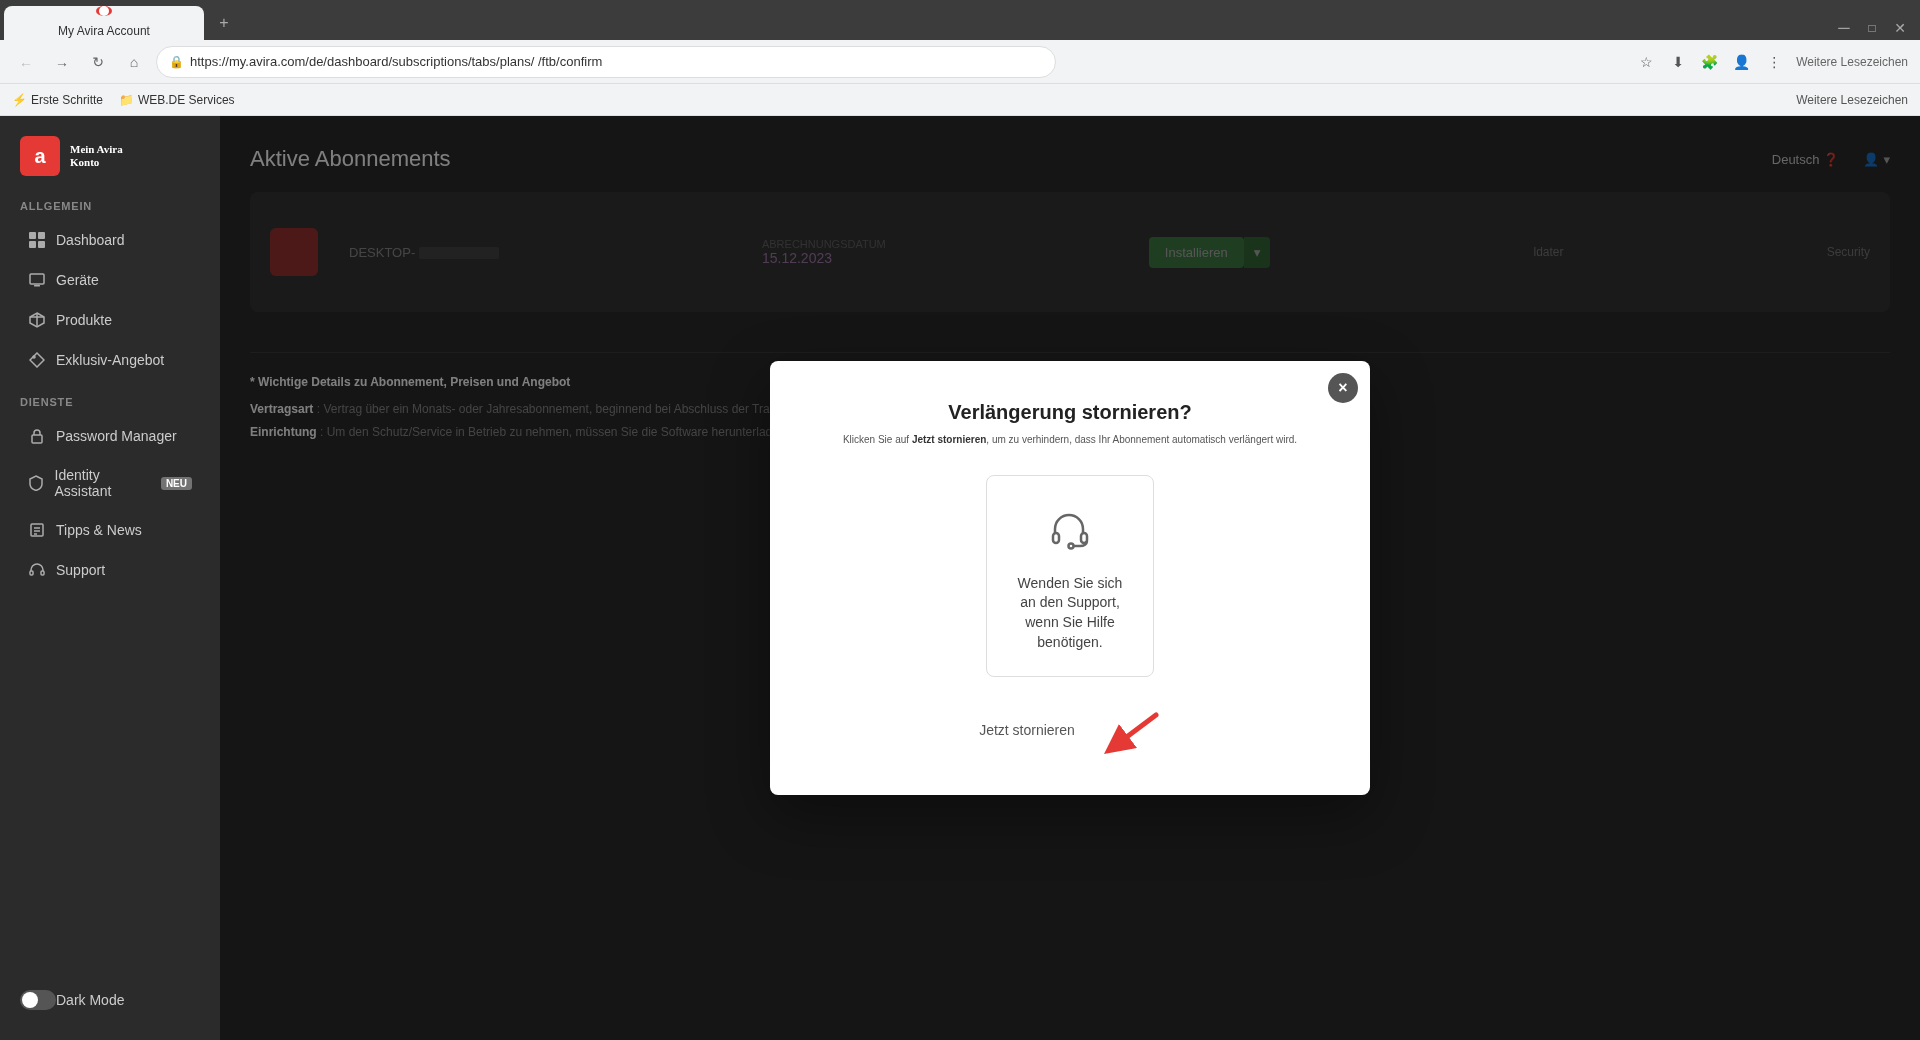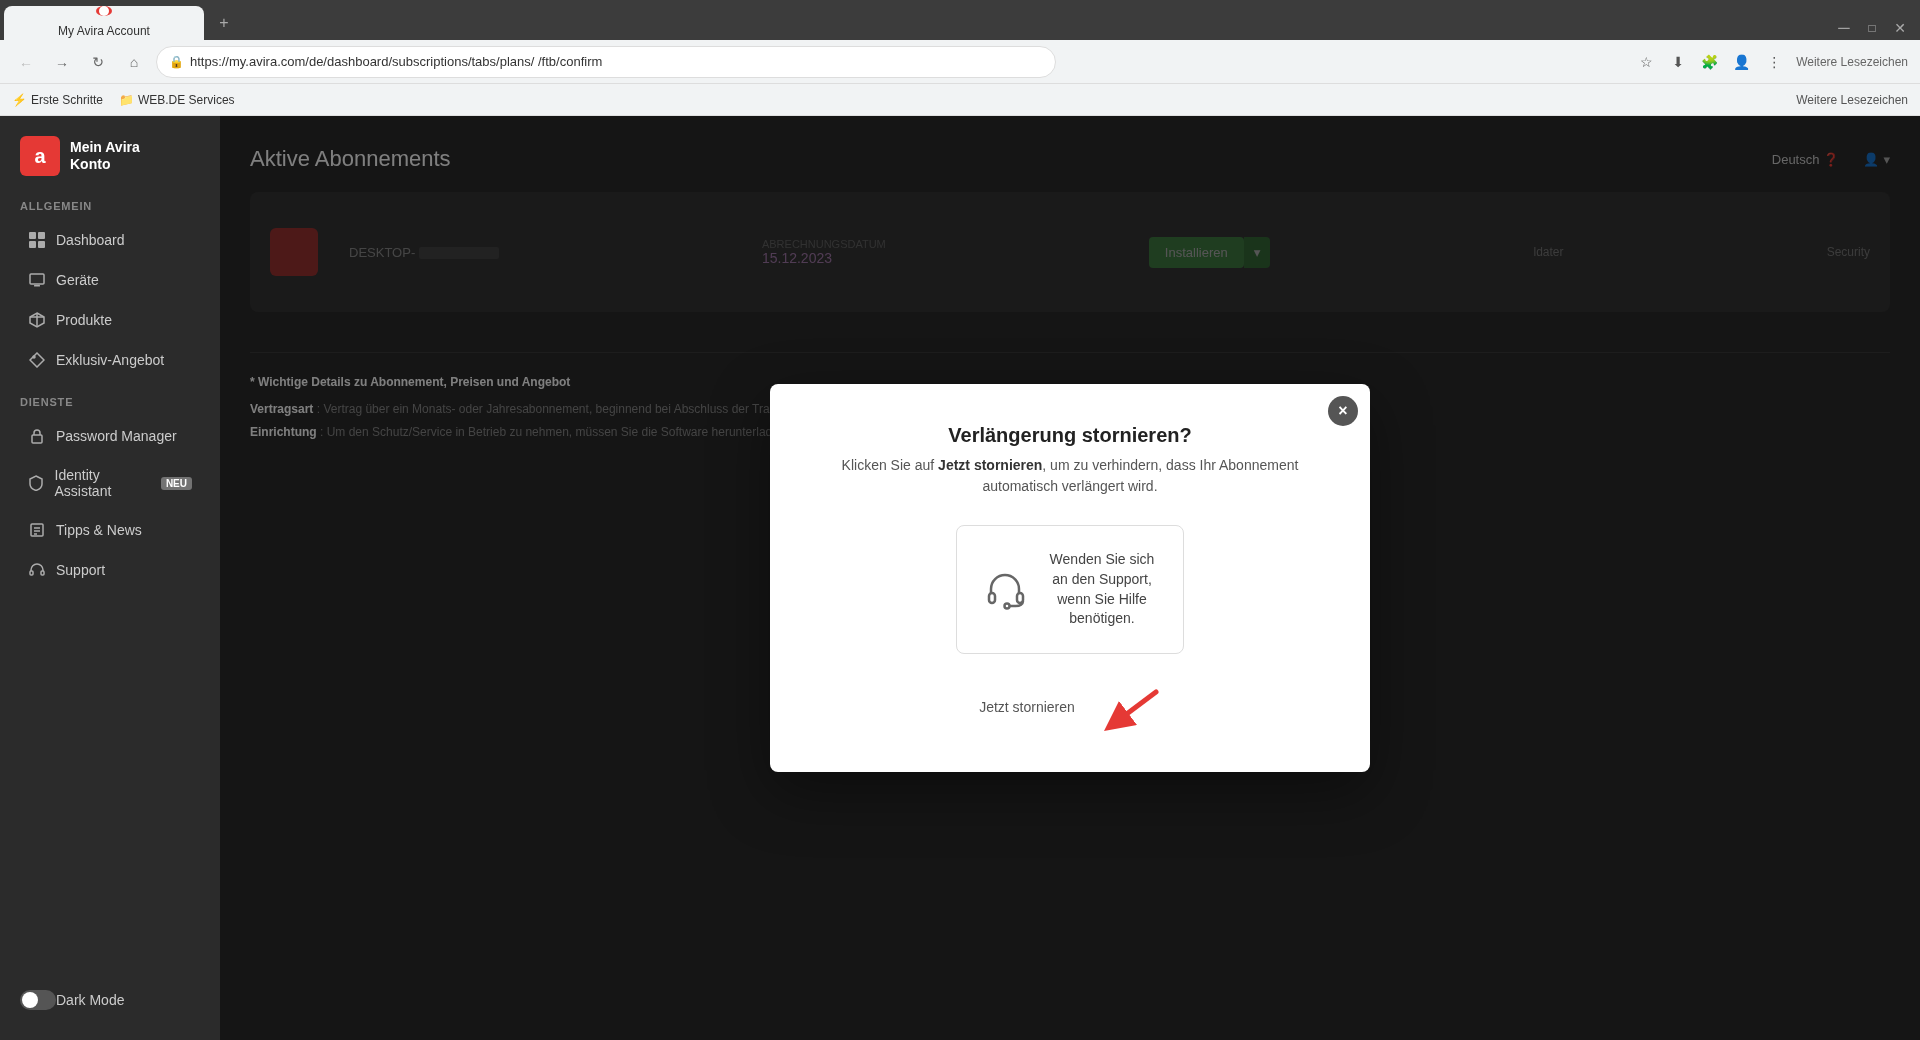--- a/index.html
+++ b/index.html
@@ -24,21 +24,21 @@
     .toolbar-icon-btn { width: 28px; height: 28px; border-radius: 50%; display: flex; align-items: center; justify-content: center; cursor: pointer; color: #555; font-size: 14px; }
 
     
     .app-body { flex: 1; display: flex; overflow: hidden; background: #2b2b2b; position: relative; }
 
     
     .sidebar { width: 220px; background: #2b2b2b; display: flex; flex-direction: column; padding: 20px 0; flex-shrink: 0; }
     .sidebar-logo { display: flex; align-items: center; gap: 10px; padding: 0 20px 24px 20px; }
     .avira-logo { width: 40px; height: 40px; background: #e53935; border-radius: 6px; display: flex; align-items: center; justify-content: center; }
     .avira-logo-text { color: white; font-size: 20px; font-weight: bold; }
-    .sidebar-title { color: white; font-size: 14px; font-weight: 600; line-height: 1.2; }
+    .sidebar-title { color: white; font-size: 11px; font-weight: 600; line-height: 1.2; font-family: Liberation Serif, serif; }
     .sidebar-section-label { color: #888; font-size: 11px; font-weight: 600; letter-spacing: 0.8px; text-transform: uppercase; padding: 0 20px 8px 20px; }
     .sidebar-item { display: flex; align-items: center; gap: 10px; padding: 10px 20px; cursor: pointer; color: #ccc; font-size: 14px; border-radius: 6px; margin: 1px 8px; }
     .sidebar-icon { width: 18px; height: 18px; display: flex; align-items: center; justify-content: center; opacity: 0.8; }
     .sidebar-divider { height: 16px; }
     .dark-mode-toggle { display: flex; align-items: center; padding: 10px 20px; margin-top: auto; color: #ccc; font-size: 14px; }
     .toggle-switch { width: 36px; height: 20px; background: #555; border-radius: 10px; position: relative; cursor: pointer; }
     .toggle-knob { width: 16px; height: 16px; background: white; border-radius: 50%; position: absolute; top: 2px; left: 2px; }
 
     
     .main-content { flex: 1; overflow-y: auto; padding: 30px; background: #2b2b2b; position: relative; }
@@ -61,23 +61,23 @@
     .footer-link { color: #4a9eda; text-decoration: none; }
 
     
     .new-badge { background: #737373; color: white; font-size: 10px; font-weight: 600; padding: 1px 5px; border-radius: 3px; text-transform: uppercase; }
 
     
     .modal-overlay { position: absolute; top: 0; left: 0; right: 0; bottom: 0; background: rgba(0,0,0,0.5); display: flex; align-items: center; justify-content: center; z-index: 100; }
     .modal { background: white; border-radius: 8px; width: 600px; padding: 40px; position: relative; box-shadow: 0 20px 60px rgba(0,0,0,0.4); }
     .modal-close { position: absolute; top: 12px; right: 12px; width: 30px; height: 30px; border-radius: 50%; background: #555; color: white; display: flex; align-items: center; justify-content: center; cursor: pointer; font-size: 16px; font-weight: bold; }
     .modal-title { text-align: center; font-size: 20px; font-weight: 600; color: #222; margin-bottom: 8px; }
-    .modal-subtitle { text-align: center; font-size: 14px; color: #555; margin-bottom: 28px; line-height: 1.5; }
+    .modal-subtitle { text-align: center; font-size: 10px; color: #555; margin-bottom: 28px; line-height: 1.5; }
     .modal-subtitle strong { font-weight: 600; color: #333; }
-    .support-card { border: 1px solid #ddd; border-radius: 8px; padding: 24px; display: flex; align-items: center; gap: 14px; margin: 0 auto 28px auto; width: 228px; }
+    .support-card { border: 1px solid #ddd; border-radius: 8px; padding: 24px; display: flex; flex-direction: column; align-items: center; gap: 14px; margin: 0 auto 28px auto; width: 168px; }
     .support-icon { width: 60px; height: 60px; display: flex; align-items: center; justify-content: center; }
     .support-text { text-align: center; font-size: 14px; color: #444; line-height: 1.4; }
     .cancel-link-area { display: flex; align-items: center; justify-content: center; gap: 16px; }
     .cancel-link { color: #555; font-size: 14px; cursor: pointer; text-decoration: none; }
 
     
     .install-btn { background: #4caf50; color: white; border: none; border-radius: 4px; padding: 8px 16px; font-size: 13px; cursor: pointer; }
     .btn-group { display: flex; }
     .btn-caret { background: #3d9140; color: white; border: none; border-radius: 0 4px 4px 0; padding: 8px 10px; cursor: pointer; }
   </style>

